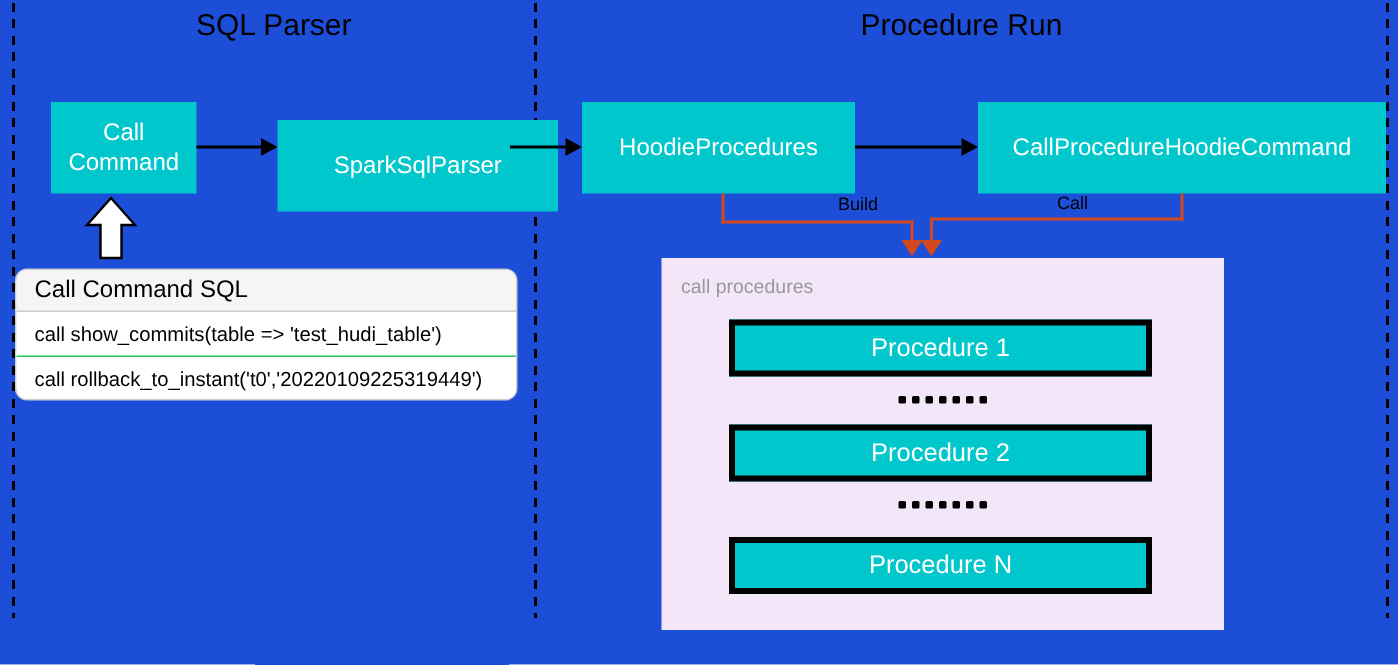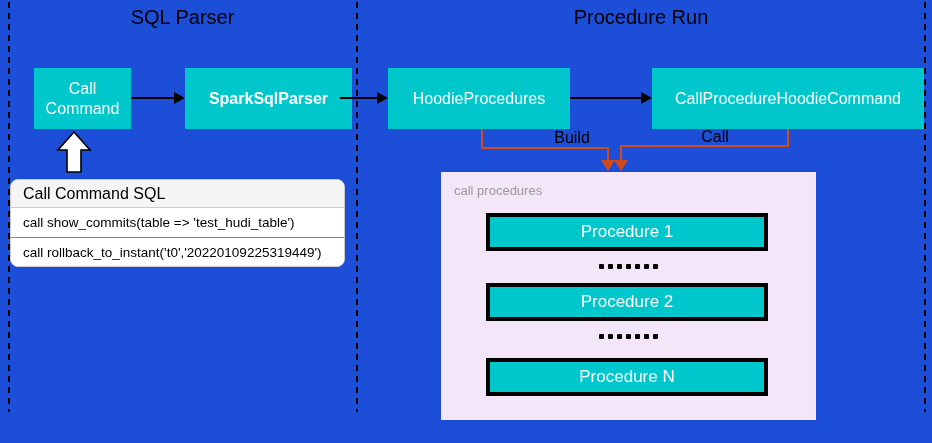--- a/index.html
+++ b/index.html
@@ -41,21 +41,21 @@
   .sql-row{
     height:29px;display:flex;align-items:center;padding-left:12px;font-size:13.5px;background:#fff;
   }
   .sql-row + .sql-row{border-top:1px solid #22c55e;}
   
   .oseg{position:absolute;background:#D2491E;}
   .head-down{
     position:absolute;width:0;height:0;
     border-top:11px solid #D2491E;border-left:7px solid transparent;border-right:7px solid transparent;
   }
-  .edge-label{position:absolute;font-size:16px;color:#000;text-align:center;width:70px;}
+  .edge-label{position:absolute;font-size:12px;color:#000;text-align:center;width:70px;}
   
   .proc-panel{
     position:absolute;left:441px;top:172px;width:375px;height:248px;background:#F3E6F8;
   }
   .proc-panel-label{position:absolute;left:13px;top:11px;font-size:13px;color:#999;}
   .proc-box{
     position:absolute;left:45px;width:282px;height:38px;background:#00C7CB;
     border:4px solid #000000;box-sizing:border-box;color:#fff;font-size:17px;
     display:flex;align-items:center;justify-content:center;
   }
@@ -68,21 +68,21 @@
 <div id="canvas">
 
   <div class="dashv" style="left:8px;"></div>
   <div class="dashv" style="left:356px;"></div>
   <div class="dashv" style="left:924px;"></div>
 
   <div class="section-title" style="left:8px;width:349px;">SQL Parser</div>
   <div class="section-title" style="left:357px;width:568px;">Procedure Run</div>
 
   <div class="node" style="left:34px;top:68px;width:97px;height:61px;padding:0 4px;box-sizing:border-box;">Call Command</div>
-  <div class="node" style="left:185px;top:68px;width:167px;height:61px;font-weight:bold;">SparkSqlParser</div>
+  <div class="node" style="left:185px;top:80px;width:187px;height:61px;">SparkSqlParser</div>
   <div class="node" style="left:388px;top:68px;width:182px;height:61px;">HoodieProcedures</div>
   <div class="node" style="left:652px;top:68px;width:272px;height:61px;">CallProcedureHoodieCommand</div>
 
   <div class="hline" style="left:131px;top:97px;width:43px;"></div>
   <div class="head-right" style="left:174px;top:92px;"></div>
 
   <div class="hline" style="left:340px;top:97px;width:37px;"></div>
   <div class="head-right" style="left:377px;top:92px;"></div>
 
   <div class="hline" style="left:570px;top:97px;width:71px;"></div>

